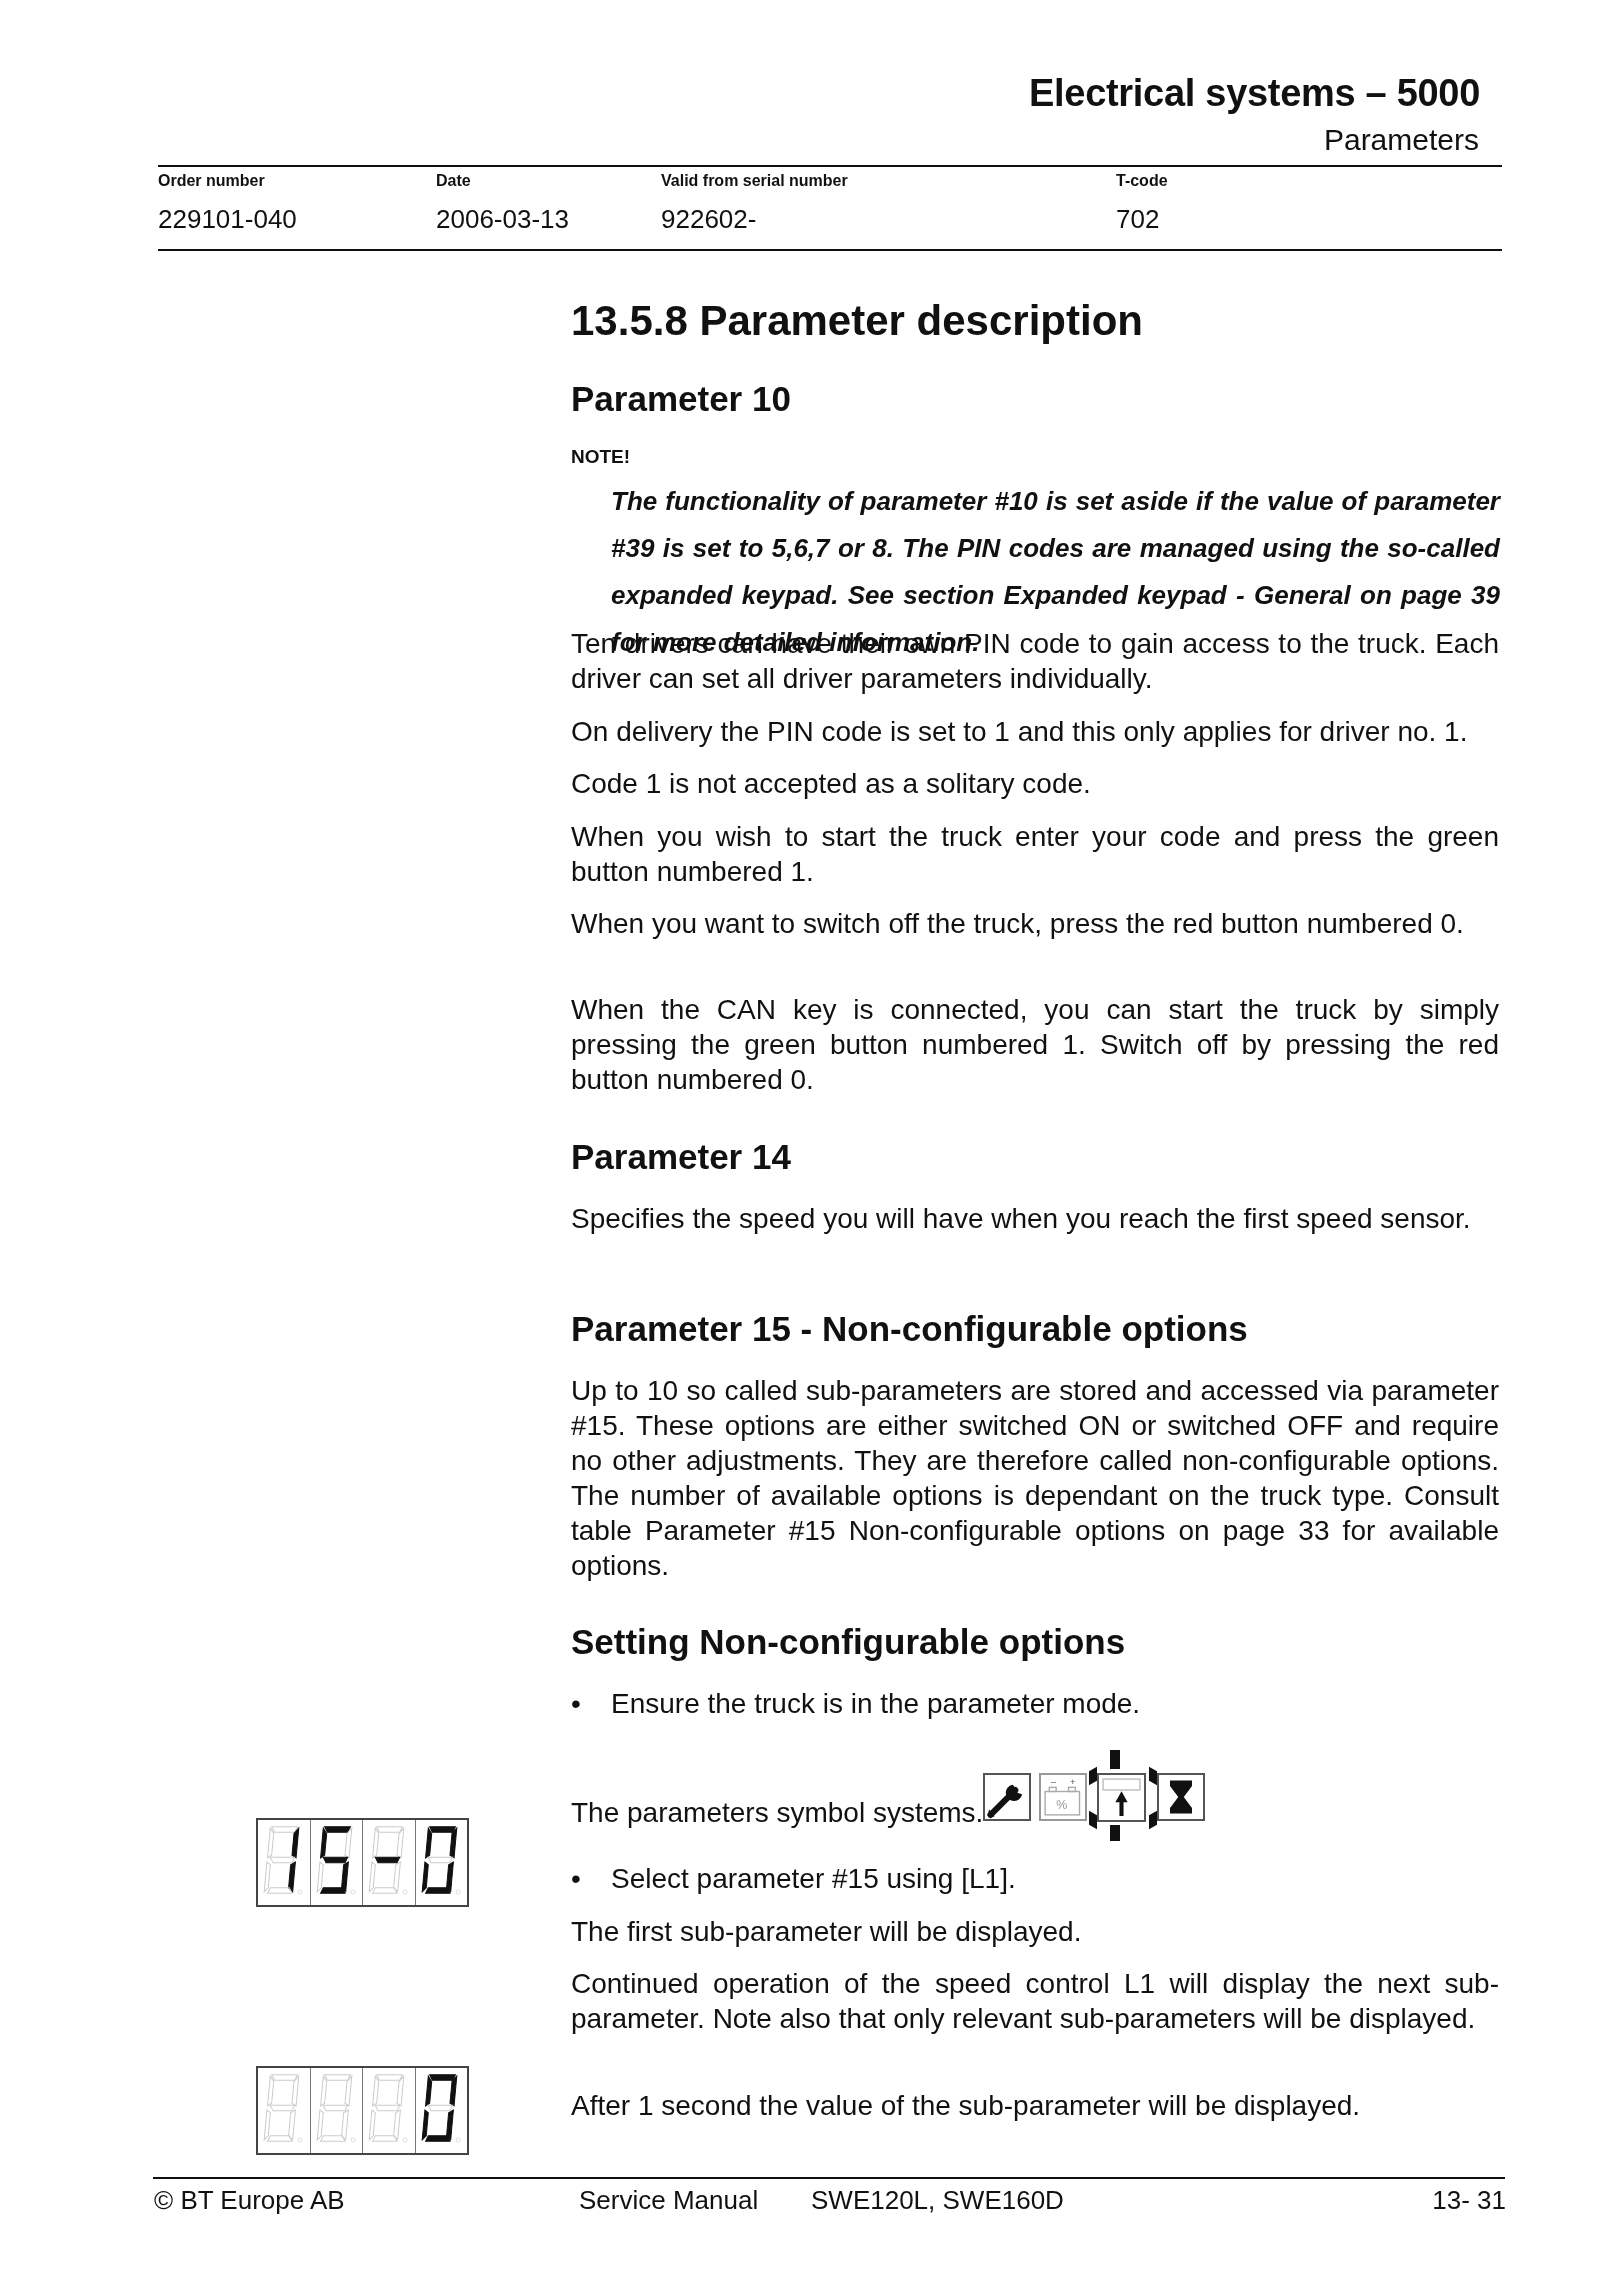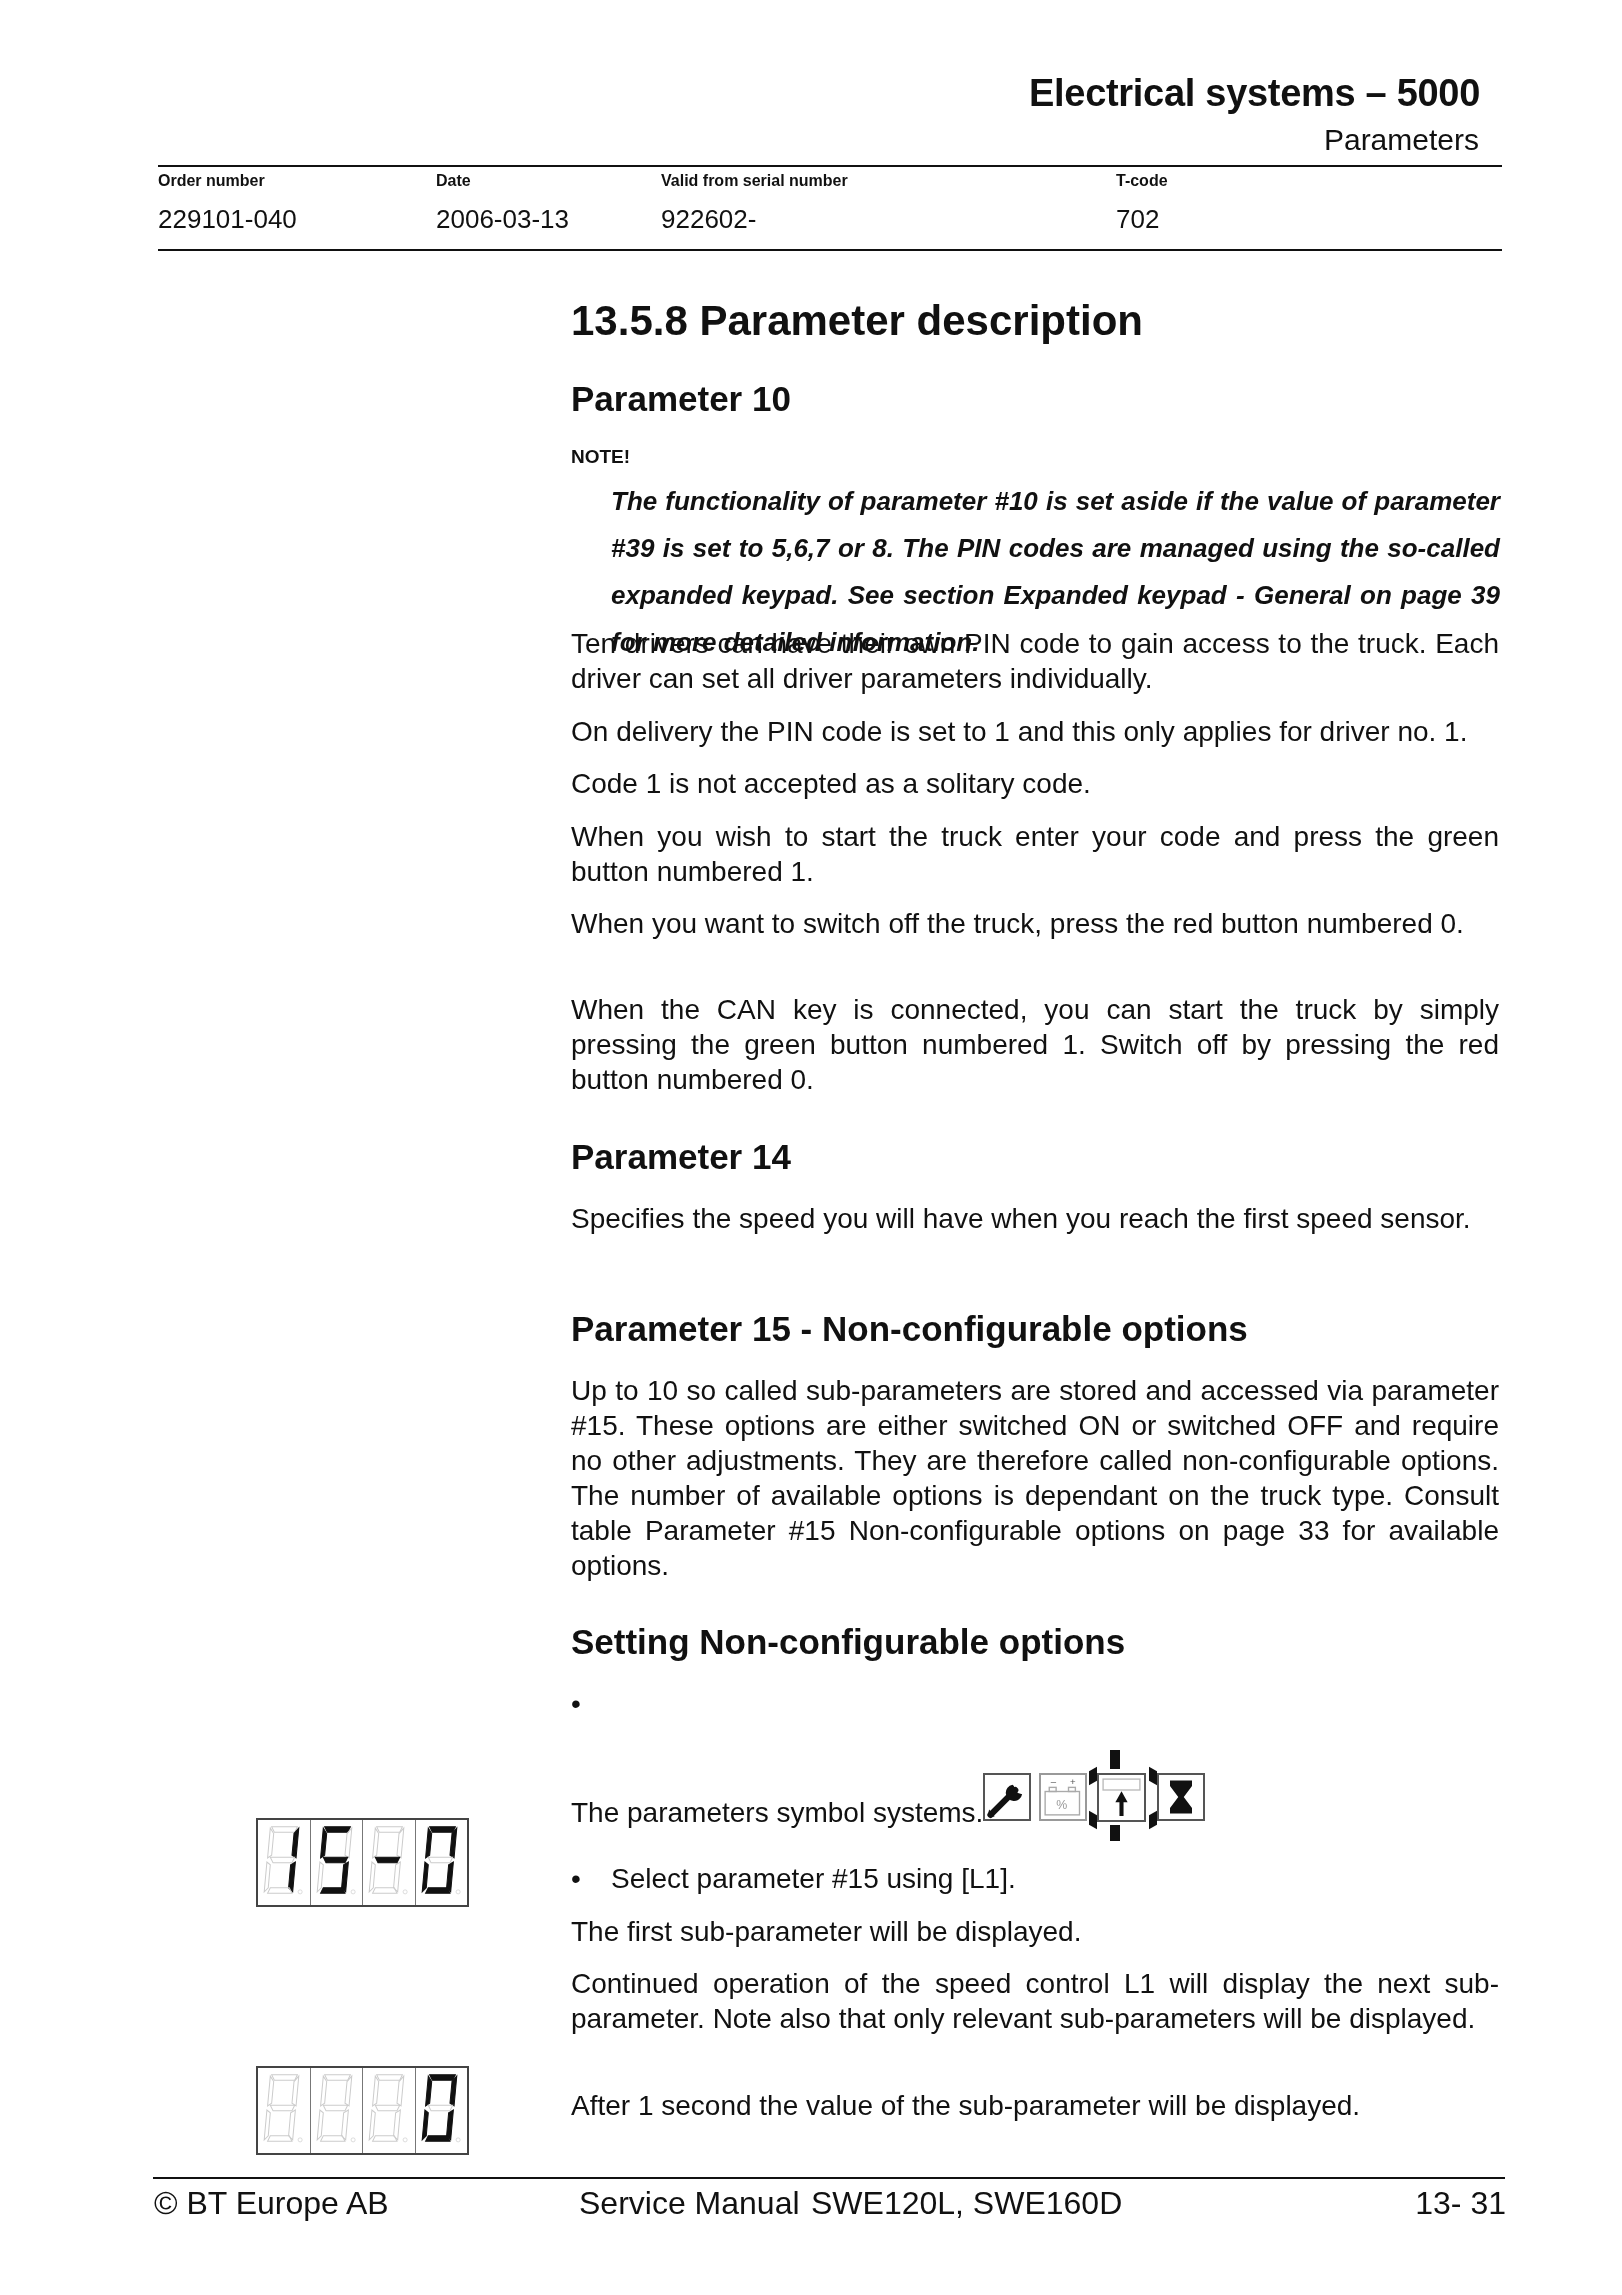--- a/index.html
+++ b/index.html
@@ -26,21 +26,21 @@
 
   
   .seg-display { border: 2px solid #444; background: #fff; display: flex; }
   .seg-cell { flex: 1; border-right: 1.4px solid #777; position: relative; }
   .seg-cell:last-child { border-right: none; }
 
   
   .sym { border: 2px solid #555; box-sizing: border-box; background: #fff; }
 
   
-  .foot { font-size: 32px; white-space: nowrap; }
+  .foot { font-size: 26px; white-space: nowrap; }
 </style>
 </head>
 <body>
 
 <div class="abs hdr-title">Electrical systems – 5000</div>
 <div class="abs hdr-sub">Parameters</div>
 <div class="abs rule" style="top:165px;"></div>
 
 <div class="abs meta-label" style="left:158px;top:172px;">Order number</div>
 <div class="abs meta-value" style="left:158px;top:204px;">229101-040</div>
@@ -67,20 +67,21 @@
 
 <div class="abs col h2" style="top:1137px;">Parameter 14</div>
 <div class="abs col p" style="top:1201px;">Specifies the speed you will have when you reach the first speed sensor.</div>
 
 <div class="abs col h2" style="top:1309px;">Parameter 15 - Non-configurable options</div>
 <div class="abs col p" style="top:1373px;">Up to 10 so called sub-parameters are stored and accessed via parameter #15. These options are either switched ON or switched OFF and require no other adjustments. They are therefore called non-configurable options. The number of available options is dependant on the truck type. Consult table Parameter #15 Non-configurable options on page 33 for available options.</div>
 
 <div class="abs col h2" style="top:1622px;">Setting Non-configurable options</div>
 <div class="abs col bullet" style="top:1686px;">
   <span class="dot">•</span>
+  <span>Ensure the truck is in the parameter mode.</span>
 </div>
 
 <div class="abs col p" style="top:1795px;">The parameters symbol systems.</div>
 
 <div class="abs" style="left:981px;top:1750px;width:218px;height:89px;">
 
   <div class="abs sym" style="left:2px;top:23px;width:48px;height:48px;">
     <svg width="44" height="44" viewBox="0 0 64 64">
       <path d="M8 58 L44 22" stroke="#111" stroke-width="9" stroke-linecap="round"></path>
       <path d="M40 14 a12 12 0 1 0 14 14 l-6 -2 l-4 -4 l-2 -6 z" fill="#111"></path>

